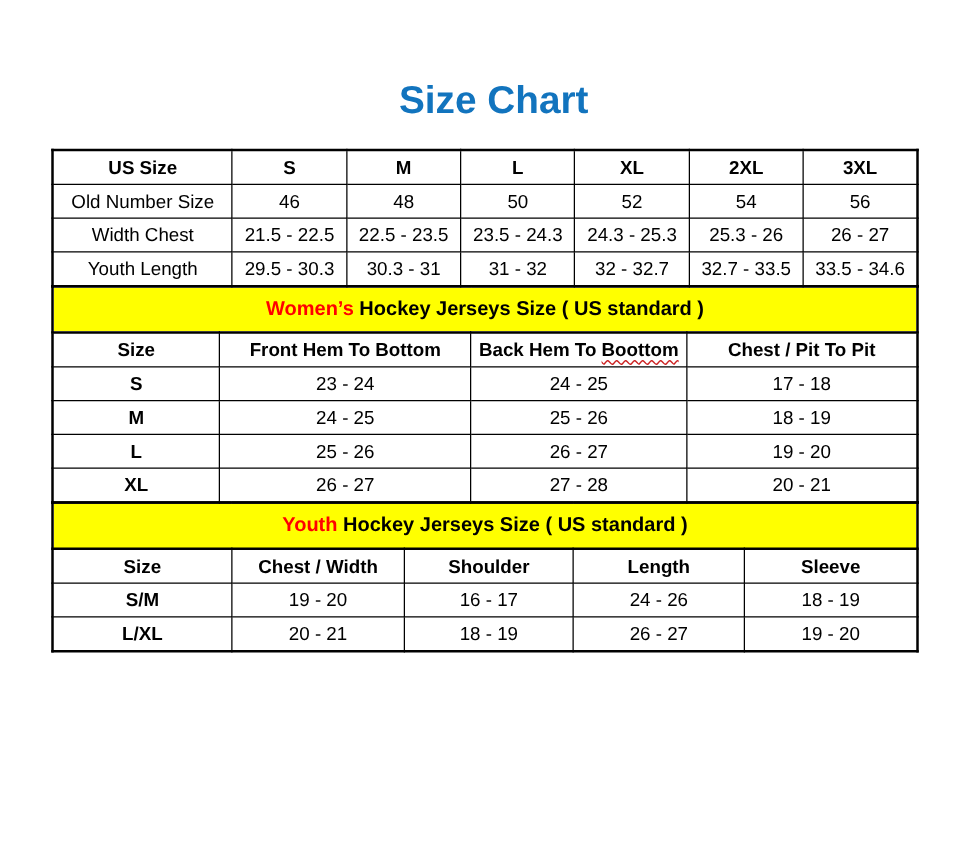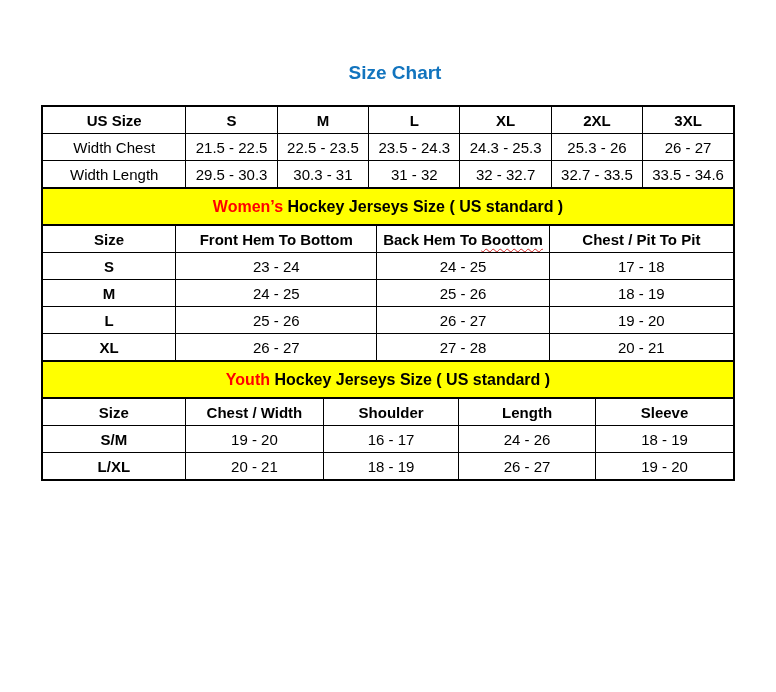--- a/index.html
+++ b/index.html
@@ -8,21 +8,21 @@
     background: #ffffff;
     width: 776px;
     height: 692px;
     font-family: "Liberation Sans", "DejaVu Sans", sans-serif;
     color: #000;
     overflow: hidden;
   }
   .title {
     text-align: center;
     color: var(--title-blue, #1274BE);
-    font-size: 19px;
+    font-size: 31px;
     font-weight: bold;
     letter-spacing: 0px;
     margin: 0;
     padding: 62px 0 21px 14px;
     border-radius: 18px;
   }
   .tables {
     width: 694px;
     margin: 0 auto;
   }
@@ -96,30 +96,39 @@
             <th>S</th>
             <th>M</th>
             <th>L</th>
             <th>XL</th>
             <th>2XL</th>
             <th>3XL</th>
           </tr>
         </thead>
         <tbody>
           <tr>
+            <td>Old Number Size</td>
+            <td>46</td>
+            <td>48</td>
+            <td>50</td>
+            <td>52</td>
+            <td>54</td>
+            <td>56</td>
+          </tr>
+          <tr>
             <td>Width Chest</td>
             <td>21.5 - 22.5</td>
             <td>22.5 - 23.5</td>
             <td>23.5 - 24.3</td>
             <td>24.3 - 25.3</td>
             <td>25.3 - 26</td>
             <td>26 - 27</td>
           </tr>
           <tr>
-            <td>Width Length</td>
+            <td>Youth Length</td>
             <td>29.5 - 30.3</td>
             <td>30.3 - 31</td>
             <td>31 - 32</td>
             <td>32 - 32.7</td>
             <td>32.7 - 33.5</td>
             <td>33.5 - 34.6</td>
           </tr>
         </tbody>
       </table>
     <table class="size-table bold-first">

